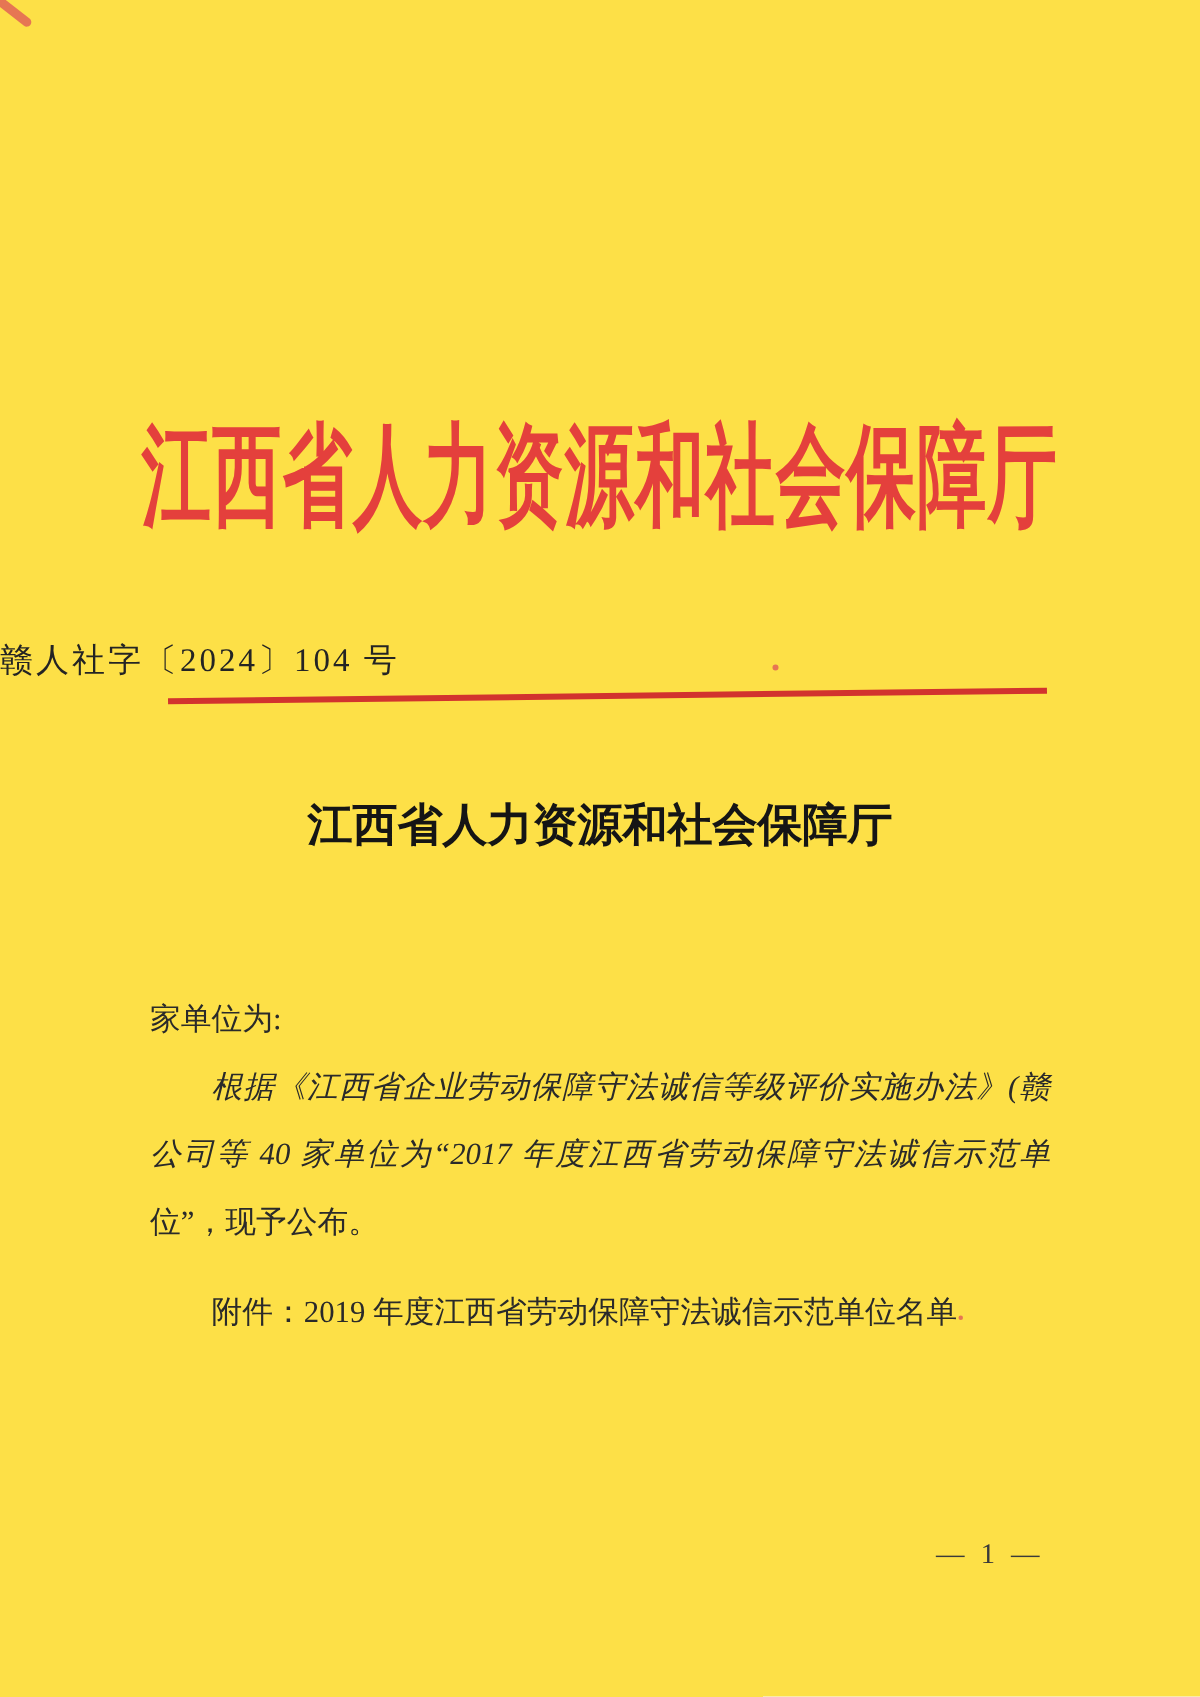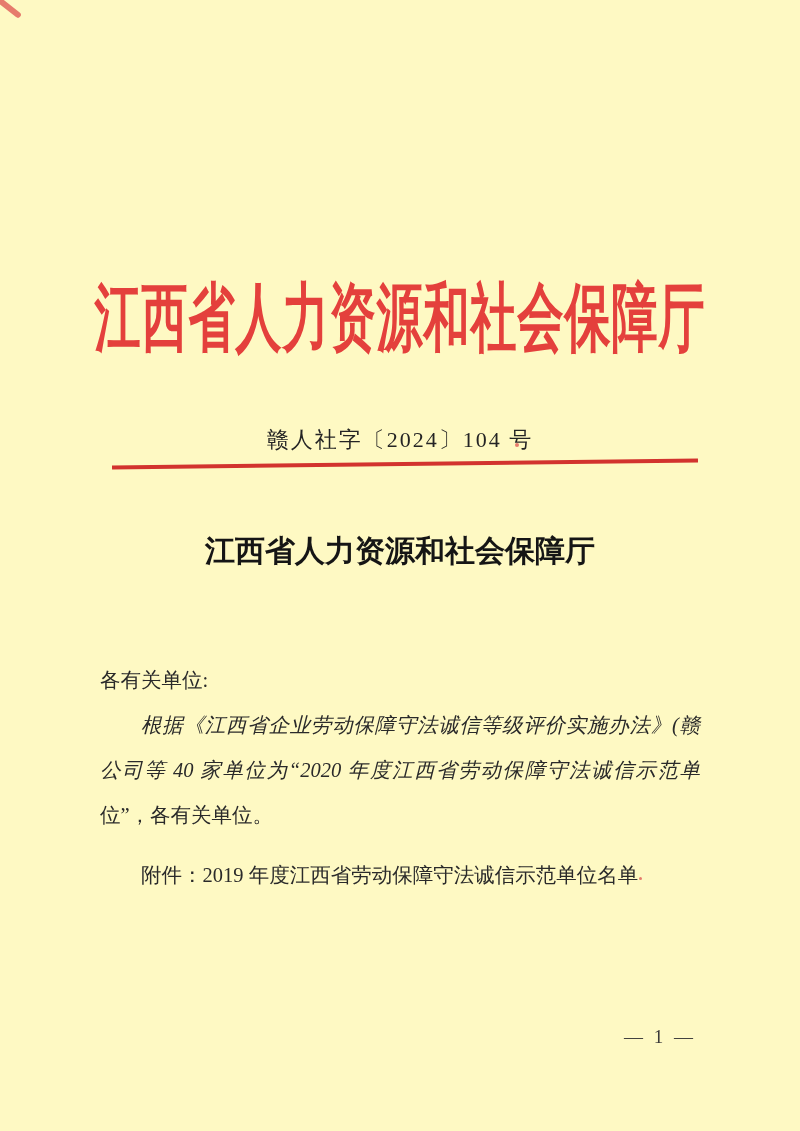--- a/index.html
+++ b/index.html
@@ -1,21 +1,21 @@
 <!DOCTYPE html>
 <html><head>
 <meta charset="utf-8">
 <style>
   * { margin: 0; padding: 0; box-sizing: border-box; }
   html, body { width: 800px; height: 1131px; background: #f6f5f2; }
   .page {
     position: relative;
     width: 800px;
     height: 1131px;
-    background: #fef9c3;
+    background: #fde047;
     overflow: hidden;
     font-family: "Liberation Serif", "DejaVu Serif", serif;
     color: #1e1e1e;
   }
   
   .agency {
     position: absolute;
     top: 281px;
     left: 0;
     width: 100%;
@@ -27,21 +27,20 @@
     color: #e4403c;
     transform: scaleY(1.62);
     transform-origin: top center;
     white-space: nowrap;
   }
   .docnum {
     position: absolute;
     top: 425px;
     left: 0;
     width: 100%;
-    text-align: center;
     font-size: 22px;
     letter-spacing: 2px;
     color: #242424;
     white-space: nowrap;
   }
   .redline {
     position: absolute;
     top: 462px;
     left: 112px;
     width: 586px;
@@ -108,22 +107,22 @@
 
   <div class="docnum">赣人社字〔2024〕104 号</div>
 
   <div class="redline"></div>
 
   <div class="title">
     <div>江西省人力资源和社会保障厅</div>
   </div>
 
   <div class="bodyblock">
-    <div class="line">各有关单位:</div>
+    <div class="line">家单位为:</div>
     <div class="line just indent">根据《江西省企业劳动保障守法诚信等级评价实施办法》(赣</div>
-    <div class="line just">公司等 40 家单位为“2020 年度江西省劳动保障守法诚信示范单</div>
-    <div class="line">位”，各有关单位。</div>
+    <div class="line just">公司等 40 家单位为“2017 年度江西省劳动保障守法诚信示范单</div>
+    <div class="line">位”，现予公布。</div>
     <div class="line indent attachment">附件：2019 年度江西省劳动保障守法诚信示范单位名单</div>
   </div>
 
   <div class="pagenum">— 1 —</div>
 
 </div>
 
 </body></html>

